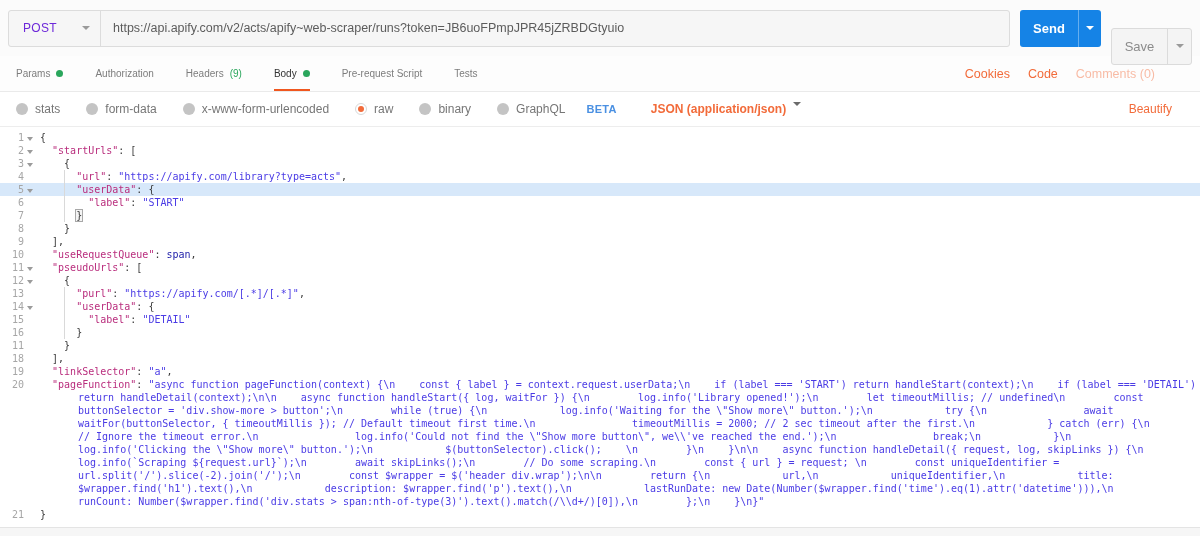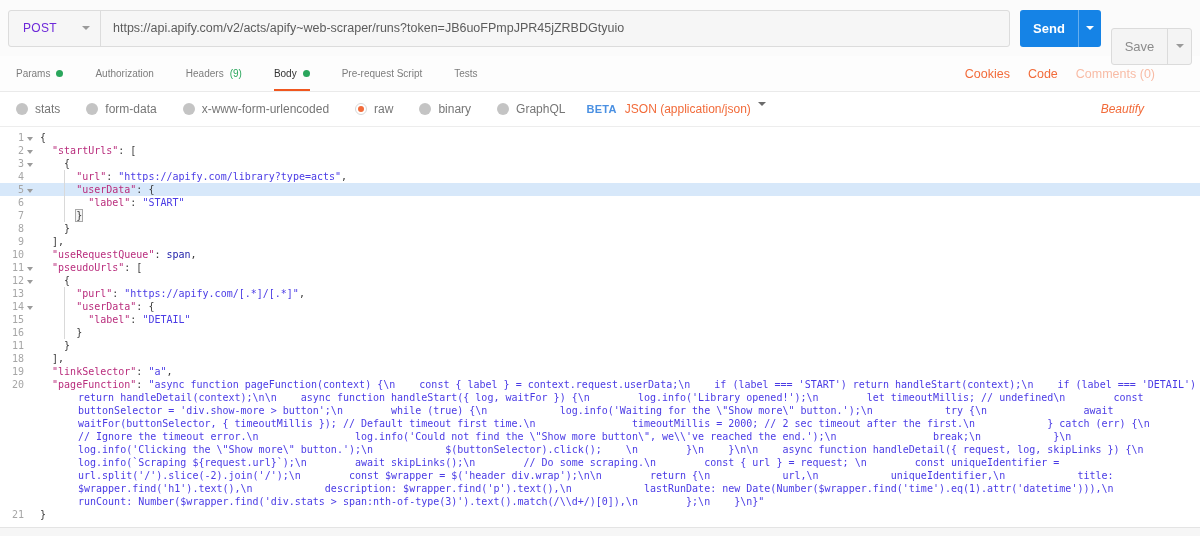--- a/index.html
+++ b/index.html
@@ -52,23 +52,23 @@
   .body-row{height:35px;display:flex;align-items:center;padding:0 0 0 16px;
             border-bottom:1px solid #EDEDED;background:#fff;}
   .radios{display:flex;align-items:center;gap:26px;}
   .radio-item{display:flex;align-items:center;gap:7px;font-size:12px;color:#767676;cursor:pointer;}
   .radio{width:12px;height:12px;border-radius:50%;background:#C4C4C4;flex:none;position:relative;}
   .radio.selected{background:#fff;border:1px solid #D8D8D8;}
   .radio.selected::after{content:"";position:absolute;left:2px;top:2px;width:6px;height:6px;
                          border-radius:50%;background:var(--orange);}
   .beta{font-size:11px;font-weight:bold;color:var(--beta_blue);vertical-align:super;
         margin-left:2px;letter-spacing:.3px;padding-left:12px;}
-  .type-dd{display:flex;align-items:flex-start;gap:7px;margin-left:8px;cursor:pointer;}
+  .type-dd{display:flex;align-items:flex-start;gap:7px;margin-left:34px;cursor:pointer;font-weight:bold;}
   .type-dd .type-label{font-size:12px;color:var(--orange);}
-  .beautify{margin-left:auto;margin-right:56px;font-size:12px;color:var(--orange);cursor:pointer;font-style:italic;}
+  .beautify{margin-left:auto;margin-right:28px;font-size:12px;color:var(--orange);cursor:pointer;}
   
   .editor{position:relative;height:400px;overflow:hidden;background:#fff;
           font-family:"DejaVu Sans Mono","Liberation Mono",monospace;font-size:10px;
           padding-top:4px;cursor:text;}
   .row{display:flex;align-items:flex-start;line-height:13px;}
   .row.active{background:var(--active_line);}
   .gutter{width:36px;flex:none;display:flex;justify-content:flex-end;align-items:flex-start;
           color:#A6A6A6;user-select:none;}
   .ln{display:inline-block;width:24px;text-align:right;}
   .fold-slot{display:inline-block;width:12px;text-align:center;height:13px;}

